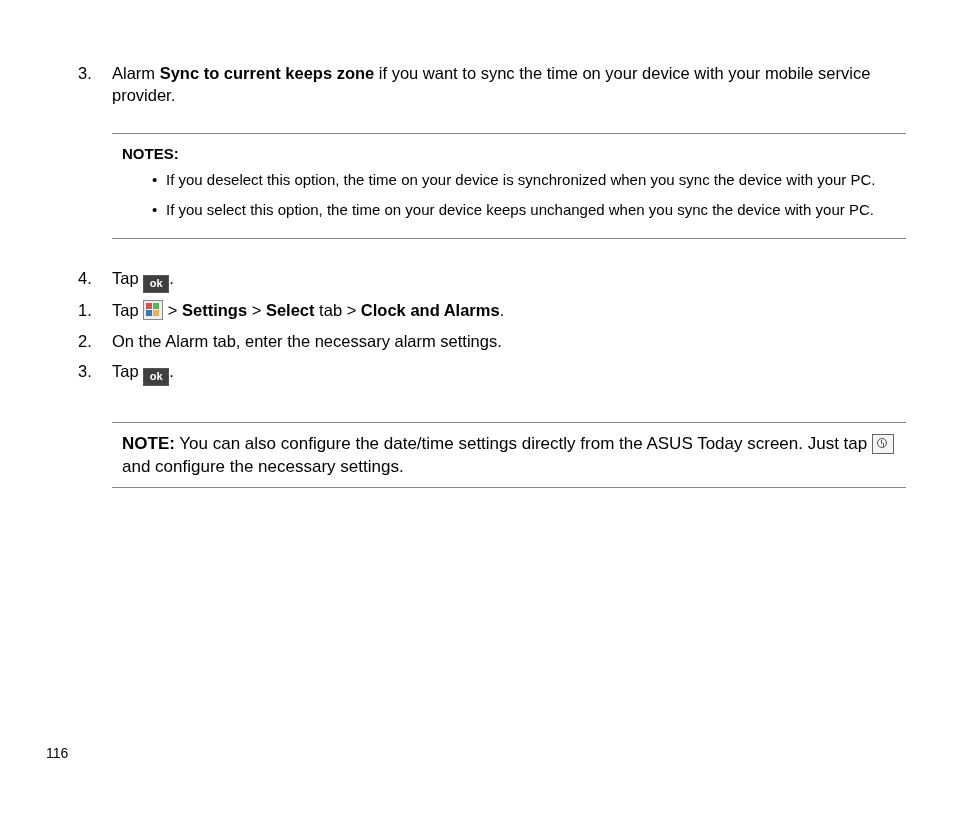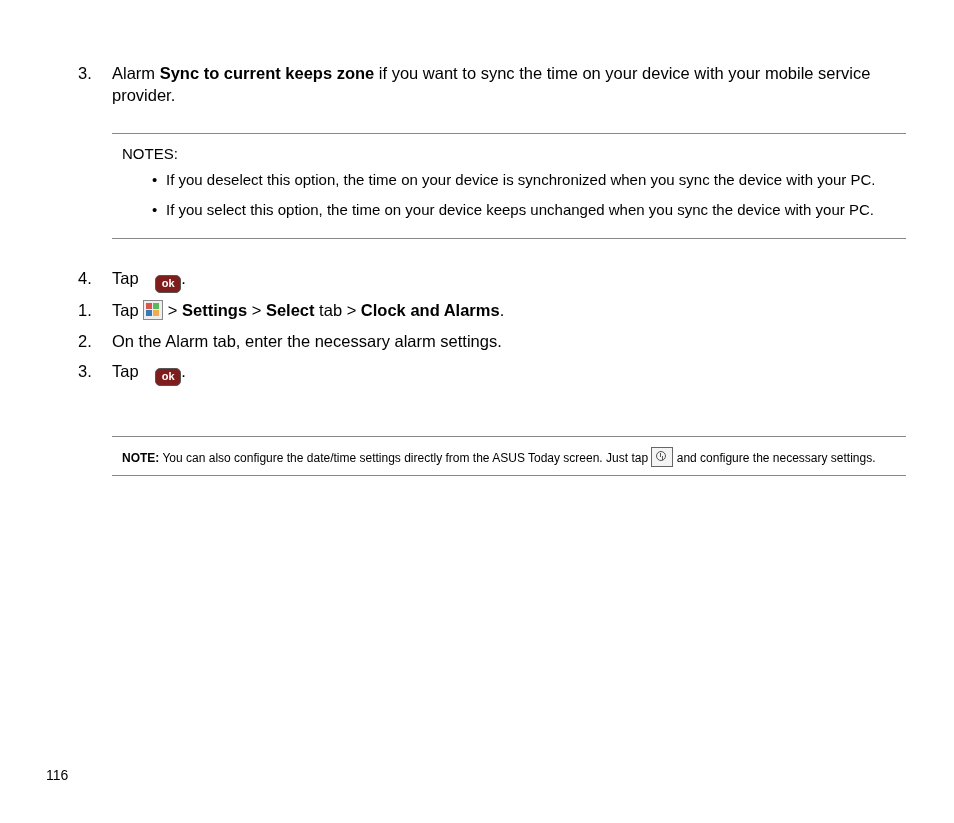--- a/index.html
+++ b/index.html
@@ -38,21 +38,21 @@
     margin-bottom: 28px;
     border-top: 1px solid #888;
     border-bottom: 1px solid #888;
     padding: 10px 0 8px 0;
     font-size: 15px;
   }
   .notes-inner {
     padding-left: 10px;
   }
   .notes-title {
-    font-weight: normal;
+    font-weight: bold;
     margin-bottom: 0;
   }
   .notes-bullet {
     display: flex;
     padding-left: 30px;
     margin: 6px 0 10px 0;
     font-size: 15px;
     line-height: 1.35;
   }
   .notes-bullet .dot {
@@ -60,52 +60,51 @@
     flex: 0 0 14px;
   }
   .section-head {
     font-weight: bold;
     margin-top: 46px;
     margin-bottom: 10px;
   }
   .alarm-list .ol-item { margin-bottom: 8px; }
   .note2-block {
     margin-left: 34px;
-    margin-top: 50px;
+    margin-top: 36px;
     border-top: 1px solid #888;
     border-bottom: 1px solid #888;
     padding: 10px 0 8px 0;
-    font-size: 12px;
+    font-size: 17px;
   }
   .note2-inner {
     padding-left: 10px;
   }
   .page-number {
     position: absolute;
     left: 46px;
-    bottom: 38px;
+    bottom: 60px;
     font-size: 14px;
   }
 
   
   .icon-ok {
     display: inline-block;
     vertical-align: -3px;
     width: 24px;
     height: 16px;
-    background: #7f1d1d;
+    background: #404040;
     border: 1px solid #555;
     color: #fff;
     font-size: 11px;
     font-weight: bold;
     line-height: 14px;
     text-align: center;
     font-family: Arial, sans-serif;
-    border-radius: 5px;
-    margin-left: 12px;
+    border-radius: 0;
   }
   .icon-winflag {
     display: inline-block;
     vertical-align: -4px;
     width: 18px;
     height: 18px;
     border: 1px solid #888;
     background: #eee;
     position: relative;
   }

